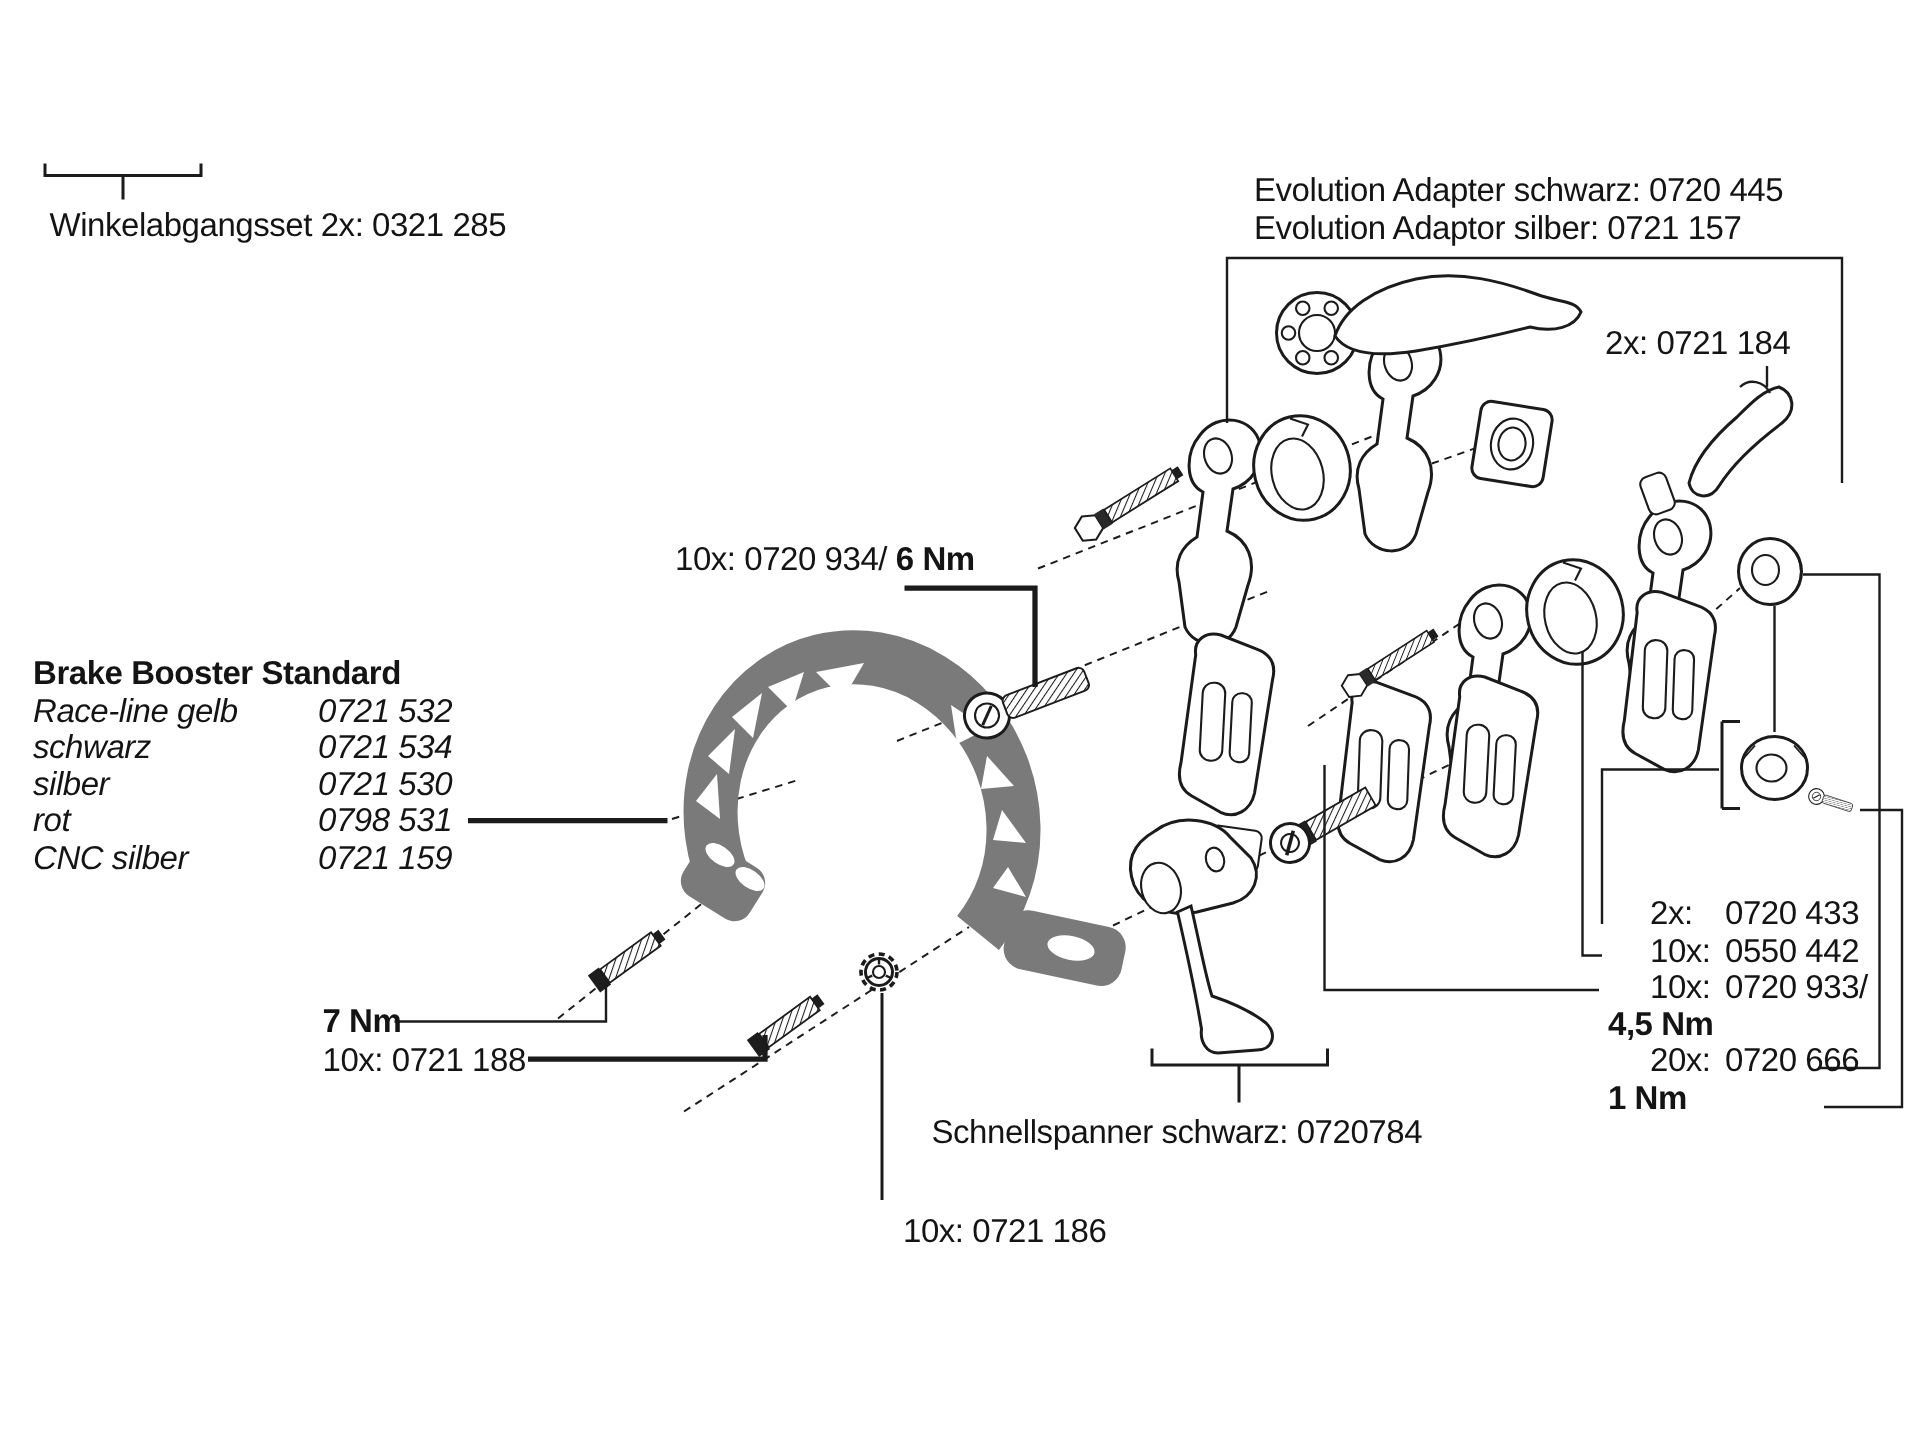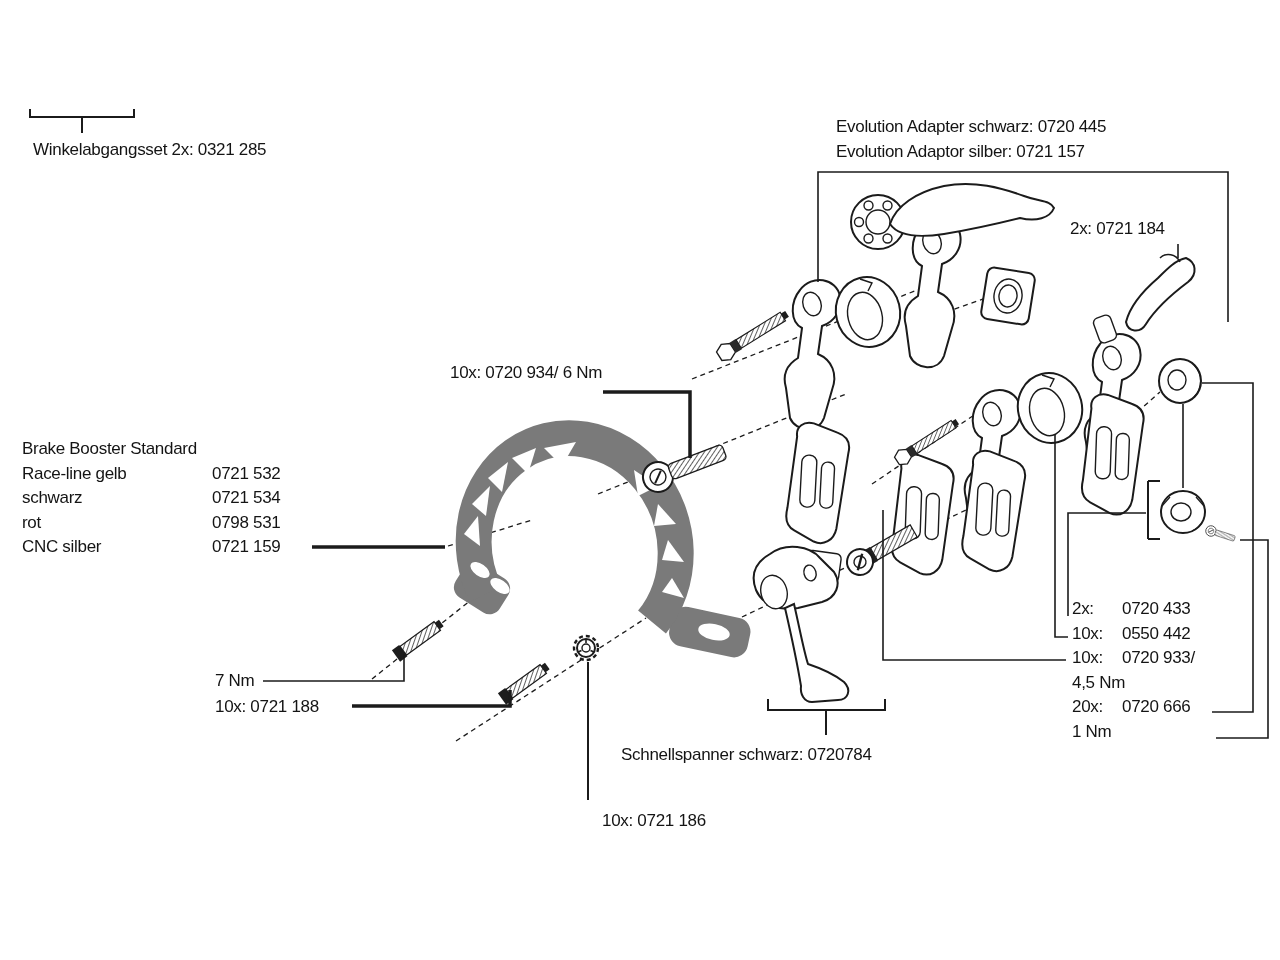--- a/index.html
+++ b/index.html
@@ -1,23 +1,23 @@
 <!DOCTYPE html>
 <html><head>
 <meta charset="utf-8">
 <style>
   html,body{margin:0;padding:0;background:#fff;}
   #stage{position:relative;width:1280px;height:960px;background:#fff;overflow:hidden;
          font-family:"Liberation Sans",sans-serif;color:#141414;}
   #art{position:absolute;left:0;top:0;}
-  .label{position:absolute;font-size:17px;line-height:24.5px;letter-spacing:-0.3px;white-space:nowrap;}
-  .b{font-weight:normal;}
-  .tblrow{display:flex;}
+  .label{position:absolute;font-size:22px;line-height:24.5px;letter-spacing:-0.3px;white-space:nowrap;}
+  .b{font-weight:bold;}
+  .tblrow{display:flex;font-style:italic;}
   .tblrow .nm{width:190px;}
-  .rrow{display:flex;}
+  .rrow{display:flex;margin-left:28px;}
   .rrow .qty{width:50px;}
   svg .ln{fill:none;stroke:#1b1b1b;}
   svg .part{fill:#ffffff;stroke:#1b1b1b;stroke-width:2;}
   svg .thin{fill:#ffffff;stroke:#1b1b1b;stroke-width:1.4;}
   svg .dashln{fill:none;stroke:#1b1b1b;stroke-width:1.3;stroke-dasharray:5 4;}
   svg .cut{fill:#ffffff;stroke:none;}
 </style>
 </head>
 <body>
 
@@ -219,20 +219,24 @@
     <div class="b">Brake Booster Standard</div>
     <div class="tblrow">
       <span class="nm">Race-line gelb</span>
       <span class="cd">0721 532</span>
       </div>
     <div class="tblrow">
       <span class="nm">schwarz</span>
       <span class="cd">0721 534</span>
       </div>
     <div class="tblrow">
+      <span class="nm">silber</span>
+      <span class="cd">0721 530</span>
+      </div>
+    <div class="tblrow">
       <span class="nm">rot</span>
       <span class="cd">0798 531</span>
       </div>
     <div class="tblrow">
       <span class="nm">CNC silber</span>
       <span class="cd">0721 159</span>
       </div>
   </div>
 
   <div class="label b" style="left:215px;top:669px">7 Nm</div>

